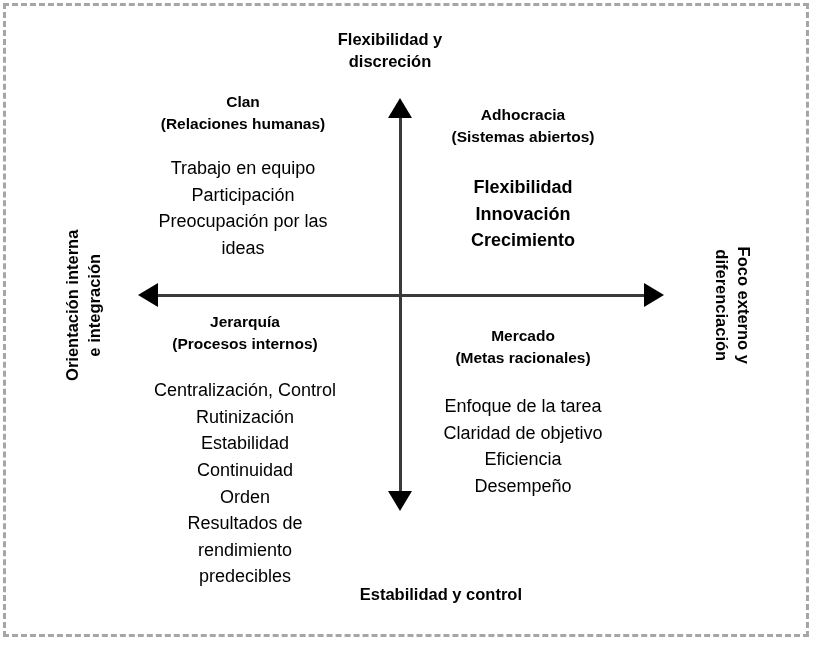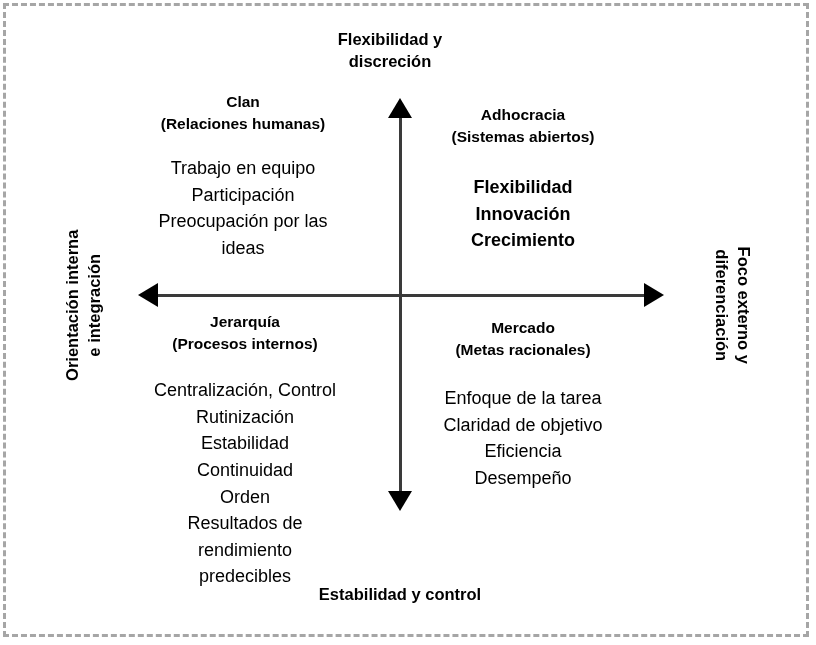--- a/index.html
+++ b/index.html
@@ -96,20 +96,21 @@
   }
   .label-top {
     left: 268px;
     top: 28px;
     width: 244px;
   }
   .label-bottom {
     left: 278px;
     top: 583px;
     width: 244px;
+    text-align: right;
   }
   .label-left {
     left: -33px;
     top: 283px;
     width: 232px;
     transform: rotate(-90deg);
   }
   .label-right {
     left: 617px;
     top: 283px;
@@ -142,21 +143,21 @@
 
   .q-clan       { left: 128px; top: 91px; width: 230px; }
   .q-clan .q-items { margin-top: 20px; }
 
   .q-adhocracia { left: 424px; top: 104px;  width: 198px; }
   .q-adhocracia .q-items { margin-top: 26px; font-weight: bold; }
 
   .q-jerarquia  { left: 126px; top: 311px; width: 238px; }
   .q-jerarquia .q-items { margin-top: 22px; }
 
-  .q-mercado    { left: 420px; top: 317px; width: 206px; }
+  .q-mercado    { left: 420px; top: 325px; width: 206px; }
   .q-mercado .q-items { margin-top: 24px; }
 </style>
 </head>
 <body>
 
 <div id="canvas">
 
   <div class="outer-frame"></div>
 
   <div class="axis-v-line"></div>

